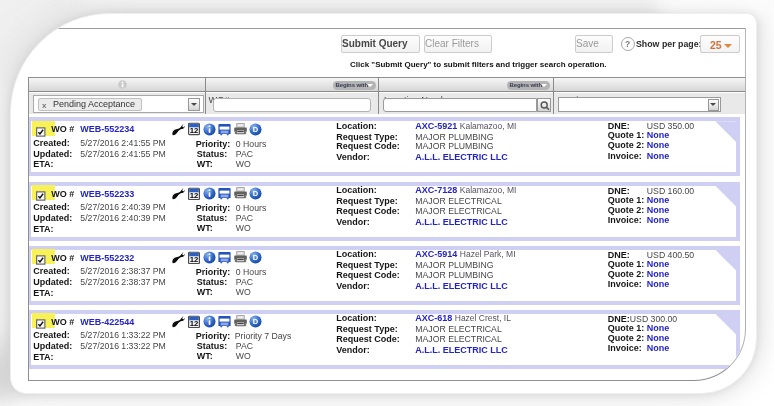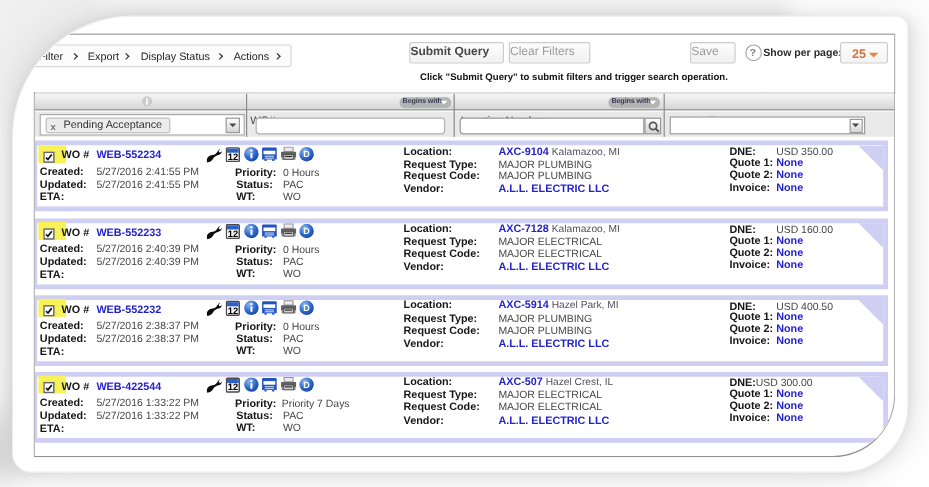--- a/index.html
+++ b/index.html
@@ -81,30 +81,20 @@
 <div class="sh5"></div>
 <div class="sh4"></div>
 <div class="sh2"></div>
 <div class="sh3"></div>
 <div class="sh1"></div>
 <div class="sh6"></div>
 <div class="card">
     <div class="ui">
   <div class="topline"></div>
   <div class="rborder"></div>
-  <div class="menubox">
-    <span class="mi" style="left:7.5px">Filter</span>
-        <span class="mar" style="left:34.5px"></span>
-    <span class="mi" style="left:48.2px">Export</span>
-        <span class="mar" style="left:77.5px"></span>
-    <span class="mi" style="left:92.3px">Display Status</span>
-        <span class="mar" style="left:155.8px"></span>
-    <span class="mi" style="left:169.7px">Actions</span>
-        <span class="mar" style="left:204.3px"></span>
-  </div>
   <div class="btn" style="left:341px;width:79px;color:#474747;font-weight:bold">Submit Query</div>
   <div class="btn" style="left:424px;width:68px">Clear Filters</div>
   <div class="btn" style="left:575px;width:38px">Save</div>
   <div class="qm">?</div>
   <div class="spp">Show per page:</div>
   <div class="sel25">
         <span>25</span>
         <div class="oar"></div>
       </div>
   <div class="msg">Click "Submit Query" to submit filters and trigger search operation.</div>
@@ -198,21 +188,21 @@
                 <text x="8" y="11.3" font-size="9.2" font-weight="bold" fill="#fff" text-anchor="middle" font-family="Liberation Sans">D</text>
               </svg></span>
           </div>
   <span class="lab" style="left:165px;top:17.5px">Priority:</span>
   <span class="val" style="left:205px;top:17.5px">0 Hours</span>
   <span class="lab" style="left:166px;top:27.5px">Status:</span>
   <span class="val" style="left:205px;top:27.5px">PAC</span>
   <span class="lab" style="left:166px;top:37.5px">WT:</span>
   <span class="val" style="left:205px;top:37.5px">WO</span>
   <span class="lab" style="left:305.5px;top:-0.5px">Location:</span>
-  <span class="val" style="left:384.5px;top:-0.5px"><b class="bl">AXC-9104</b> <span class="city">Kalamazoo, MI</span></span>
+  <span class="val" style="left:384.5px;top:-0.5px"><b class="bl">AXC-5921</b> <span class="city">Kalamazoo, MI</span></span>
   <span class="lab" style="left:305.5px;top:10.7px">Request Type:</span>
   <span class="val" style="left:384.5px;top:10.7px">MAJOR PLUMBING</span>
   <span class="lab" style="left:305.5px;top:19.9px">Request Code:</span>
   <span class="val" style="left:384.5px;top:19.9px">MAJOR PLUMBING</span>
   <span class="lab" style="left:305.5px;top:31px">Vendor:</span>
   <a class="lnk" style="left:384.5px;top:31px">A.L.L. ELECTRIC LLC</a>
   <span class="lab" style="left:577px;top:0px">DNE:</span>
   <span class="val" style="left:616px;top:0px">USD 350.00</span>
   <span class="lab" style="left:577px;top:9px">Quote 1:</span>
   <a class="lnk" style="left:616px;top:9px">None</a>
@@ -408,21 +398,21 @@
                 <text x="8" y="11.3" font-size="9.2" font-weight="bold" fill="#fff" text-anchor="middle" font-family="Liberation Sans">D</text>
               </svg></span>
           </div>
   <span class="lab" style="left:165px;top:17.5px">Priority:</span>
   <span class="val" style="left:204px;top:17.5px">Priority 7 Days</span>
   <span class="lab" style="left:166px;top:27.5px">Status:</span>
   <span class="val" style="left:205px;top:27.5px">PAC</span>
   <span class="lab" style="left:166px;top:37.5px">WT:</span>
   <span class="val" style="left:205px;top:37.5px">WO</span>
   <span class="lab" style="left:305.5px;top:-0.5px">Location:</span>
-  <span class="val" style="left:384.5px;top:-0.5px"><b class="bl">AXC-507</b> <span class="city">Hazel Crest, IL</span></span>
+  <span class="val" style="left:384.5px;top:-0.5px"><b class="bl">AXC-618</b> <span class="city">Hazel Crest, IL</span></span>
   <span class="lab" style="left:305.5px;top:10.7px">Request Type:</span>
   <span class="val" style="left:384.5px;top:10.7px">MAJOR ELECTRICAL</span>
   <span class="lab" style="left:305.5px;top:19.9px">Request Code:</span>
   <span class="val" style="left:384.5px;top:19.9px">MAJOR ELECTRICAL</span>
   <span class="lab" style="left:305.5px;top:31px">Vendor:</span>
   <a class="lnk" style="left:384.5px;top:31px">A.L.L. ELECTRIC LLC</a>
   <span class="lab" style="left:577px;top:0px">DNE:</span>
   <span class="val" style="left:599px;top:0px">USD 300.00</span>
   <span class="lab" style="left:577px;top:9px">Quote 1:</span>
   <a class="lnk" style="left:616px;top:9px">None</a>

